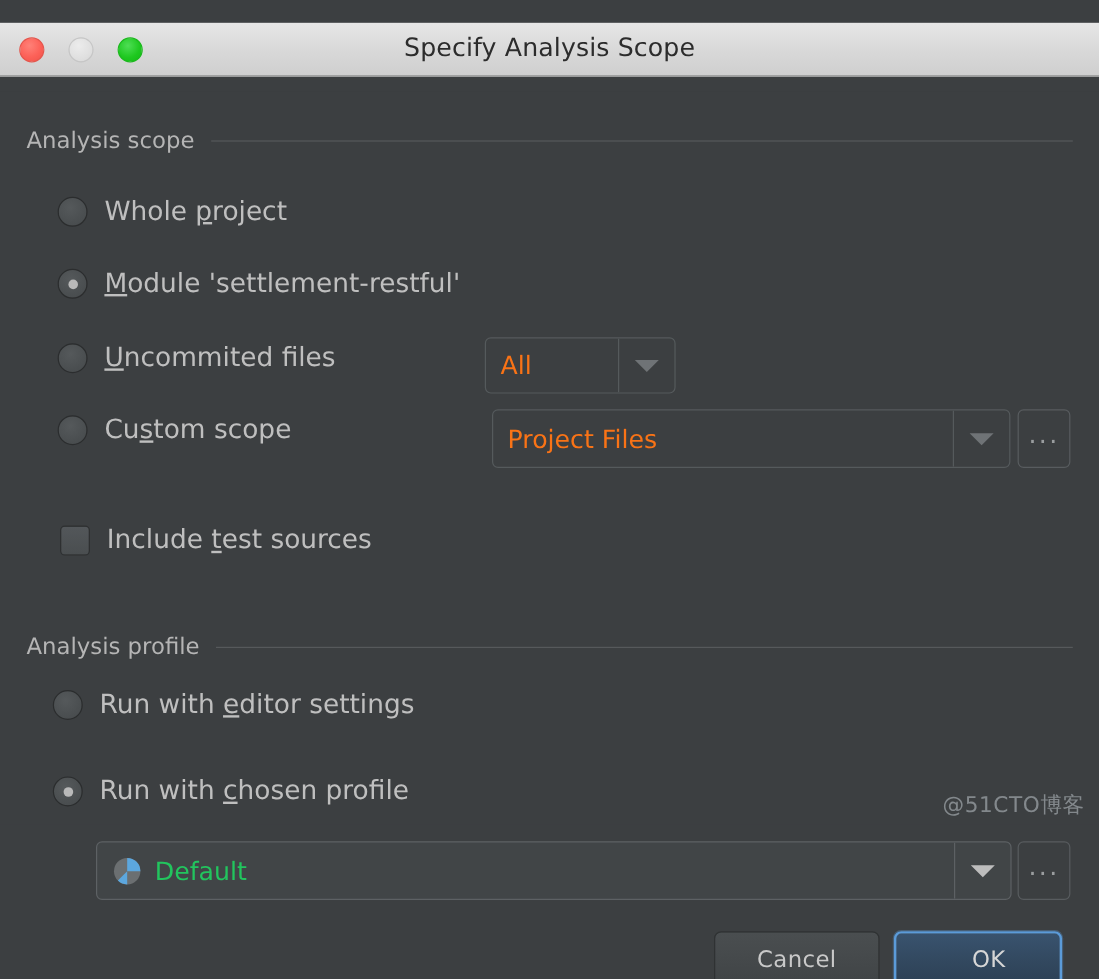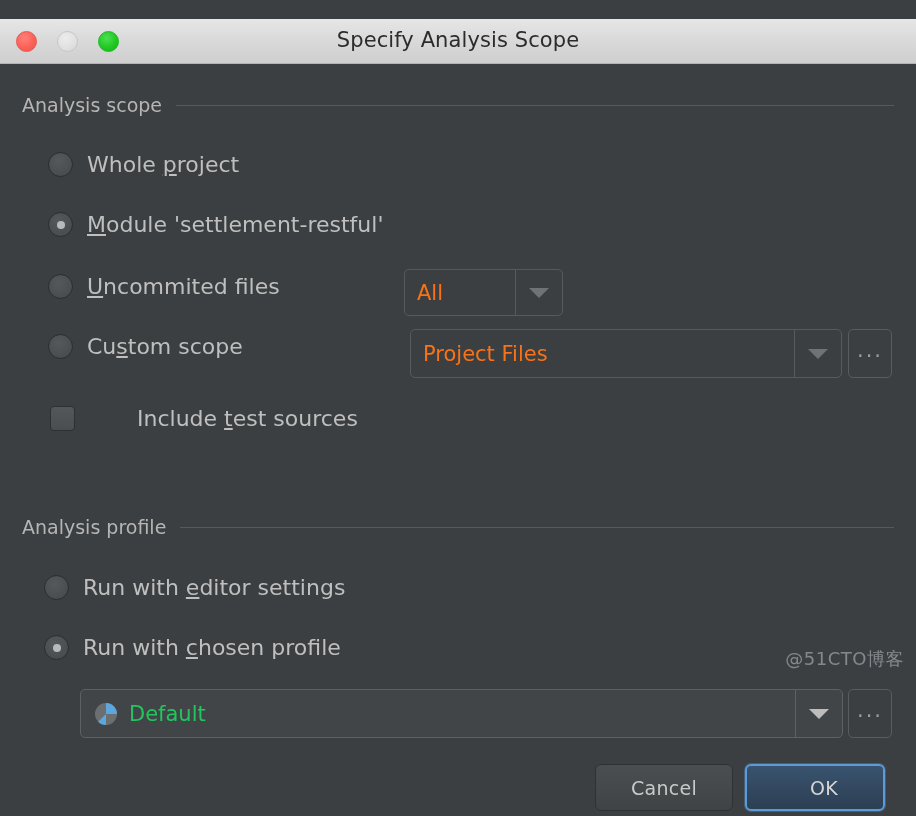--- a/index.html
+++ b/index.html
@@ -68,20 +68,21 @@
     color: #2c2c2c;
     letter-spacing: 0.1px;
     font-family: "DejaVu Sans", "Liberation Sans", sans-serif;
   }
 
   
   #content {
     position: relative;
     height: 611px;
     background: #3c3f41;
+    margin-top: 12px;
   }
 
   .group-header {
     position: absolute;
     left: 22px;
     right: 22px;
     display: flex;
     align-items: center;
     gap: 14px;
     pointer-events: none;
@@ -313,31 +314,31 @@
       </span>
       <span class="combo-arrow">
         <span class="arrow-tri"></span>
       </span>
     </div>
 
     <div class="browse-btn" style="left:848px; top:265px; width:44px; height:49px;">
       <span>...</span>
     </div>
 
-    <div class="row" style="left:50px; top:342px;gap:48px;">
+    <div class="row" style="left:50px; top:362px;">
       <span class="checkbox"></span>
       <span class="row-label"><span>Include </span><span class="mn">t</span><span>est sources</span></span>
     </div>
 
     <div class="group-header" style="top:452px;">
       <span class="gh-label">Analysis profile</span>
       <span class="gh-rule"></span>
     </div>
 
-    <div class="row" style="left:44px; top:511px;">
+    <div class="row" style="left:44px; top:499px;">
       <span class="radio"></span>
       <span class="row-label"><span>Run with </span><span class="mn">e</span><span>ditor settings</span></span>
     </div>
 
     <div class="row" style="left:44px; top:571px;">
       <span class="radio checked"></span>
       <span class="row-label"><span>Run with </span><span class="mn">c</span><span>hosen profile</span></span>
     </div>
 
     <div class="combo enabled" style="left:80px; top:625px; width:763px; height:49px;">

